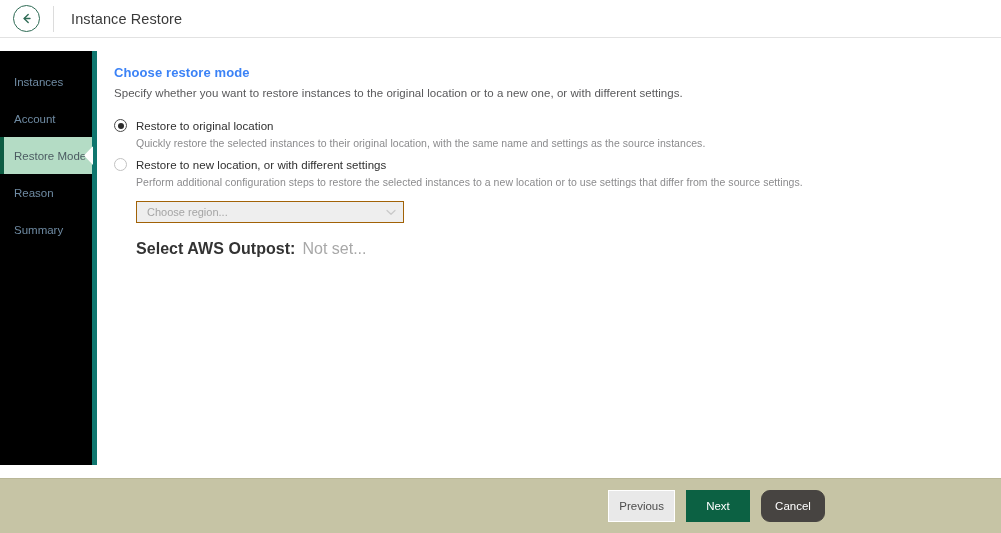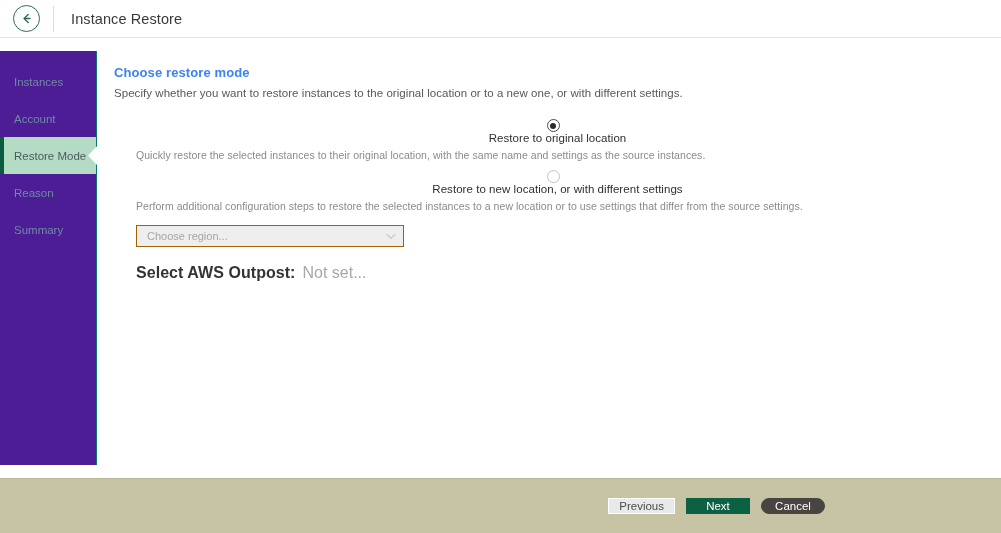--- a/index.html
+++ b/index.html
@@ -67,22 +67,22 @@
   .body-area {
     flex: 1 1 auto;
     display: flex;
     min-height: 0;
     background: #ffffff;
   }
 
   .sidebar {
     width: 97px;
     min-width: 97px;
-    background: #4c1d95;
-    border-right: 1px solid #0f766e;
+    background: #000000;
+    border-right: 5px solid #0f766e;
     padding-top: 12px;
     box-sizing: border-box;
     position: relative;
   }
   .nav-item {
     position: relative;
     height: 37px;
     display: flex;
     align-items: center;
     padding-left: 14px;
@@ -137,21 +137,20 @@
     letter-spacing: .05px;
   }
 
   .option {
     margin-bottom: 9px;
   }
   .option-main {
     display: flex;
     align-items: center;
     cursor: pointer;
-    flex-direction: column;
   }
   .radio {
     width: 13px;
     height: 13px;
     border-radius: 50%;
     box-sizing: border-box;
     flex: 0 0 auto;
     margin-right: 9px;
     background: #ffffff;
     display: flex;
@@ -222,21 +221,21 @@
     min-height: 55px;
     background: #c6c4a5;
     border-top: 1px solid #b9b798;
     display: flex;
     align-items: center;
     justify-content: flex-end;
     padding-right: 176px;
     box-sizing: border-box;
   }
   .btn {
-    height: 16px;
+    height: 32px;
     min-width: 64px;
     font-size: 11.5px;
     border: 1px solid transparent;
     box-sizing: border-box;
     cursor: pointer;
     display: inline-flex;
     align-items: center;
     justify-content: center;
     padding: 0 10px;
     margin-left: 11px;

